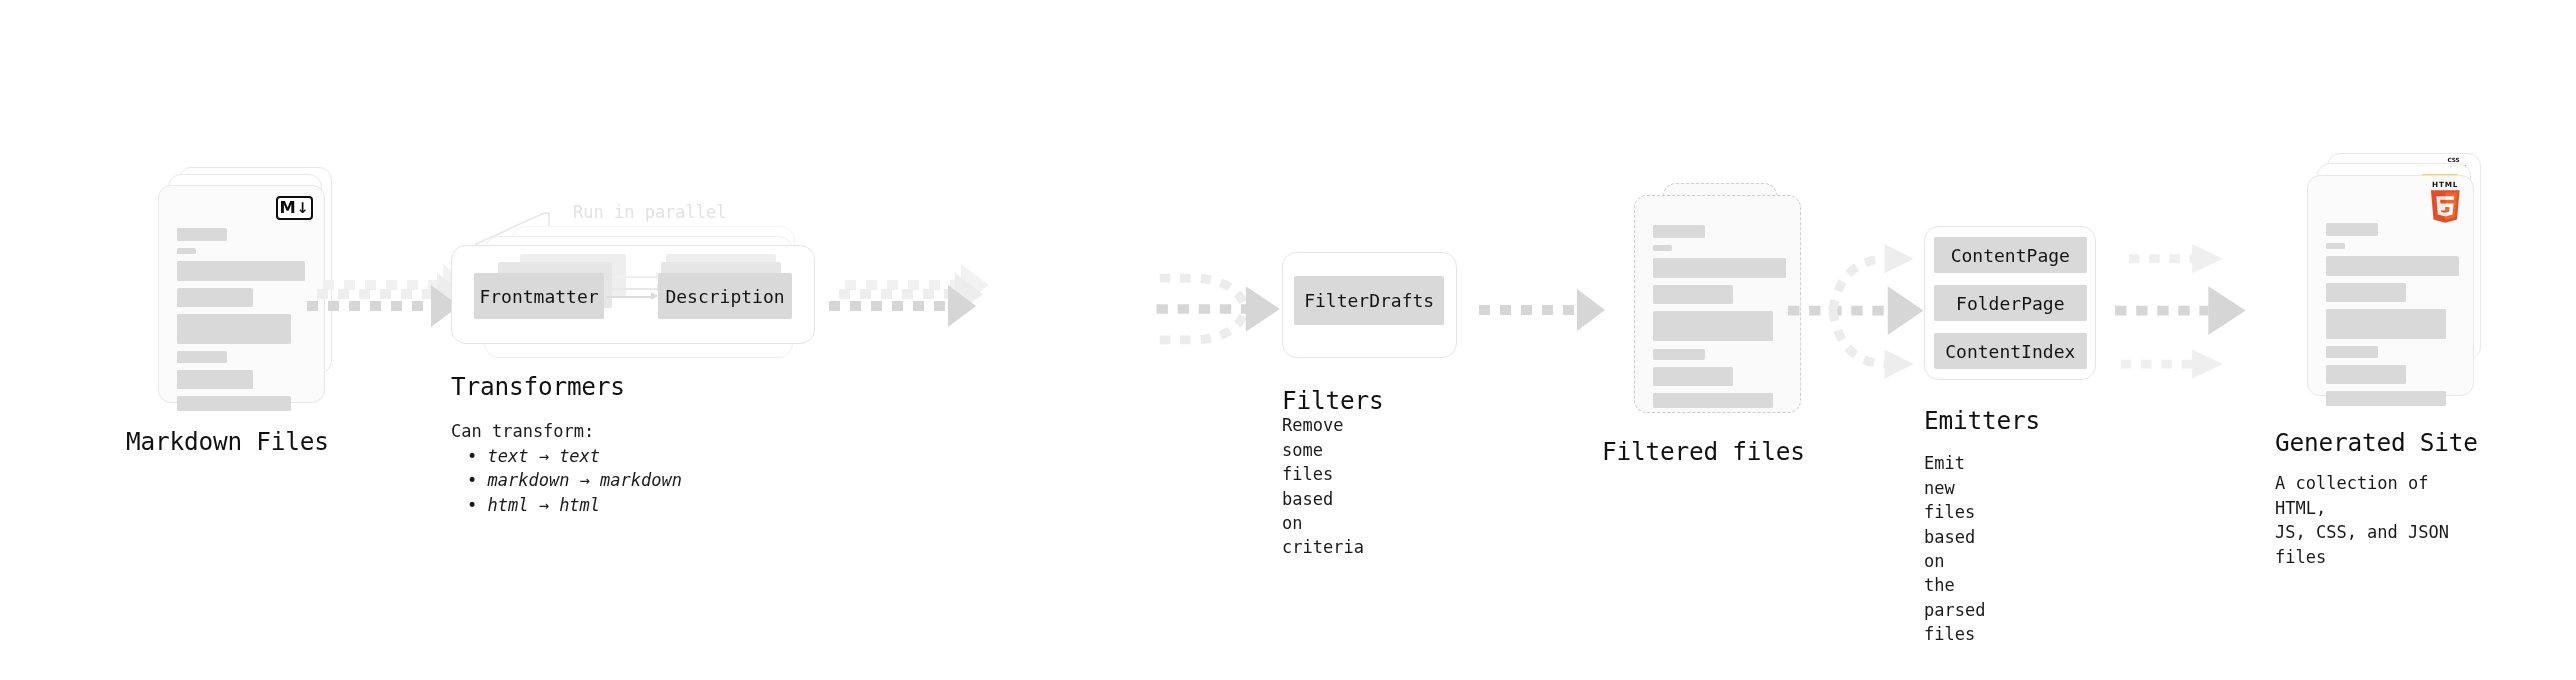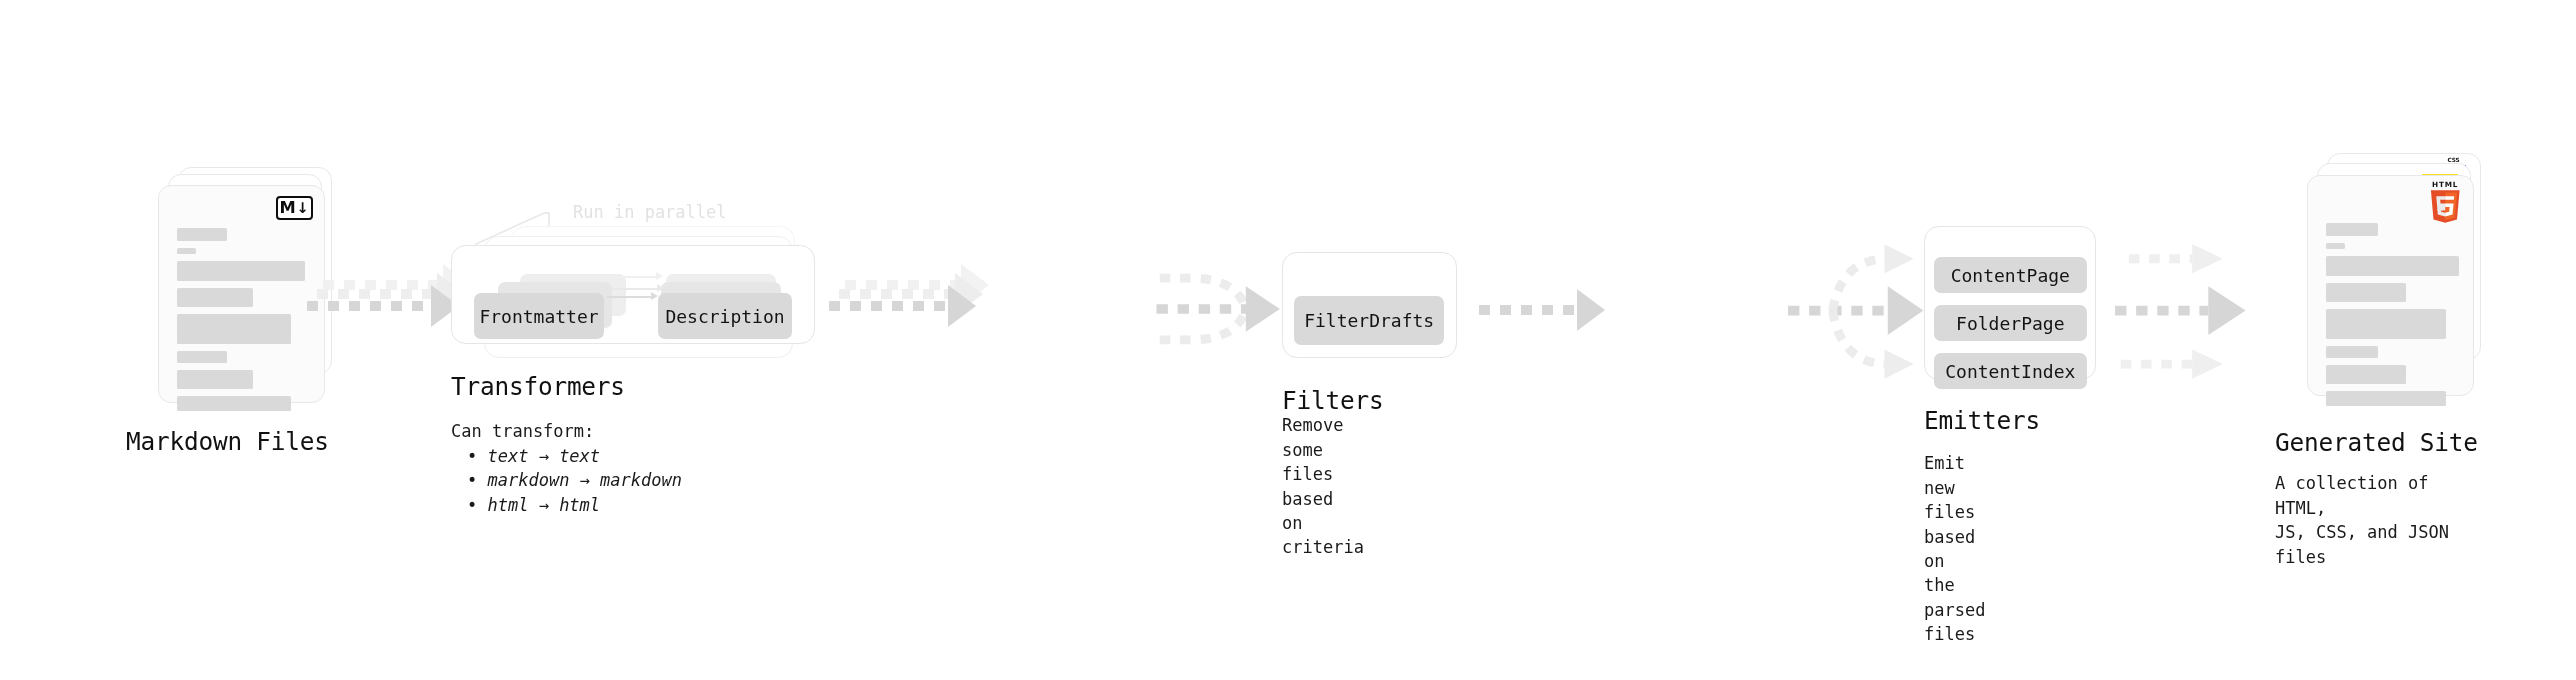--- a/index.html
+++ b/index.html
@@ -83,23 +83,23 @@
   .curve{position:absolute;}
 
   
   .gbox{
     position:absolute;border:1.6px solid #e5e5e5;border-radius:14.6px;background:#fff;
     box-sizing:border-box;
   }
   .gbox.fade1{border-color:#efefef;}
   .gbox.fade2{border-color:#f4f4f4;}
   .pill{
-    position:absolute;background:#d9d9d9;border-radius:7px;
+    position:absolute;background:#d9d9d9;border-radius:2px;
     display:flex;align-items:center;justify-content:center;
-    font-size:18px;color:#141414;white-space:nowrap;box-sizing:border-box;margin-top:20px;
+    font-size:18px;color:#141414;white-space:nowrap;box-sizing:border-box;
   }
   .pill.fade1{background:#e6e6e6;color:transparent;}
   .pill.fade2{background:#eeeeee;color:transparent;}
 
   .mini-arrow{position:absolute;height:2.4px;background:#dcdcdc;}
   .mini-arrow.f1{background:#e9e9e9;}
   .mini-arrow.f2{background:#f0f0f0;}
   .mini-head{
     position:absolute;width:0;height:0;border-top:4.9px solid transparent;
     border-bottom:4.9px solid transparent;border-left:7.3px solid #dcdcdc;
@@ -215,20 +215,38 @@
     <div class="stage-title" style="position:absolute;left:0;top:134px;">Filters</div>
     <div class="stage-desc" style="position:absolute;left:0;top:150px;">Remove some files based
 on criteria</div>
   </div>
 
   <div class="arrow" style="left:1479px;top:305px;">
     <div class="dash" style="left:0;width:104px;"></div>
       <div class="head" style="left:98px;top:-16.3px;"></div>
   </div>
 
+  <div class="stage" style="left:1602px;top:183px;">
+    <div class="doc-stack" style="width:175px;height:236px;">
+      <div class="doc dashed" style="left:29px;top:0;width:114px;height:195px;"></div>
+      <div class="doc dashed" style="left:0;top:12.2px;width:167px;height:218px;">
+        <div class="doc-body" style="top:29px;">
+          <div class="row" style="width:52px;height:13px;"></div>
+          <div class="row" style="width:18.7px;height:5.7px;"></div>
+          <div class="row" style="width:133px;height:19.5px;margin-top:6.5px;"></div>
+          <div class="row" style="width:80px;height:18.7px;"></div>
+          <div class="row" style="width:120px;height:30px;"></div>
+          <div class="row" style="width:52px;height:11.4px;"></div>
+          <div class="row" style="width:80px;height:18.7px;"></div>
+          <div class="row" style="width:120px;height:14.6px;"></div>
+        </div>
+      </div>
+    </div>
+    <div class="stage-title" style="position:absolute;left:0;top:254px;">Filtered files</div>
+  </div>
 
   <svg style="position:absolute;left:1784px;top:236px;" width="154" height="150" viewBox="0 0 190 185">
     <path d="M5 92 H128" stroke="#d6d6d6" stroke-width="12" stroke-dasharray="14 12" fill="none"></path>
     <path d="M60 92 Q70 30 125 28" stroke="#ececec" stroke-width="11" stroke-dasharray="13 12" fill="none"></path>
     <path d="M60 92 Q70 156 125 158" stroke="#ececec" stroke-width="11" stroke-dasharray="13 12" fill="none"></path>
     <polygon points="128,62 172,92 128,122" fill="#d6d6d6"></polygon>
     <polygon points="124,10 160,28 124,46" fill="#ededed"></polygon>
     <polygon points="124,140 160,158 124,176" fill="#ededed"></polygon>
   </svg>
 

